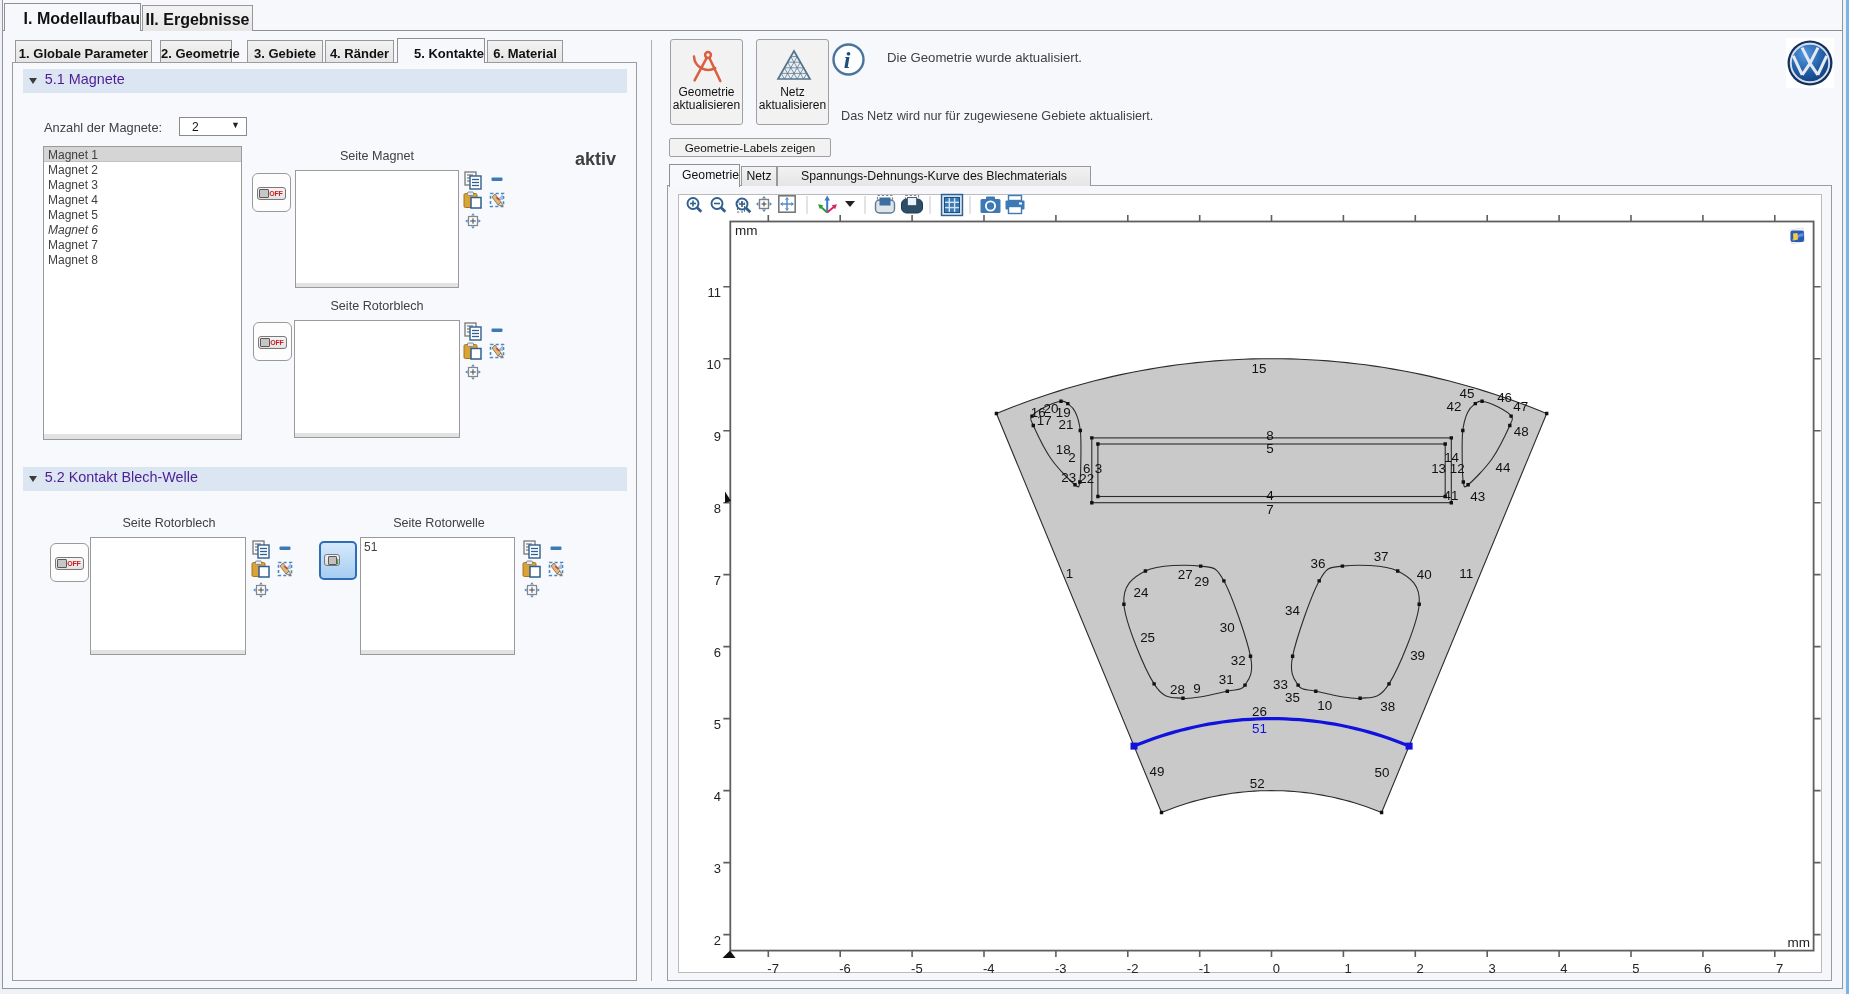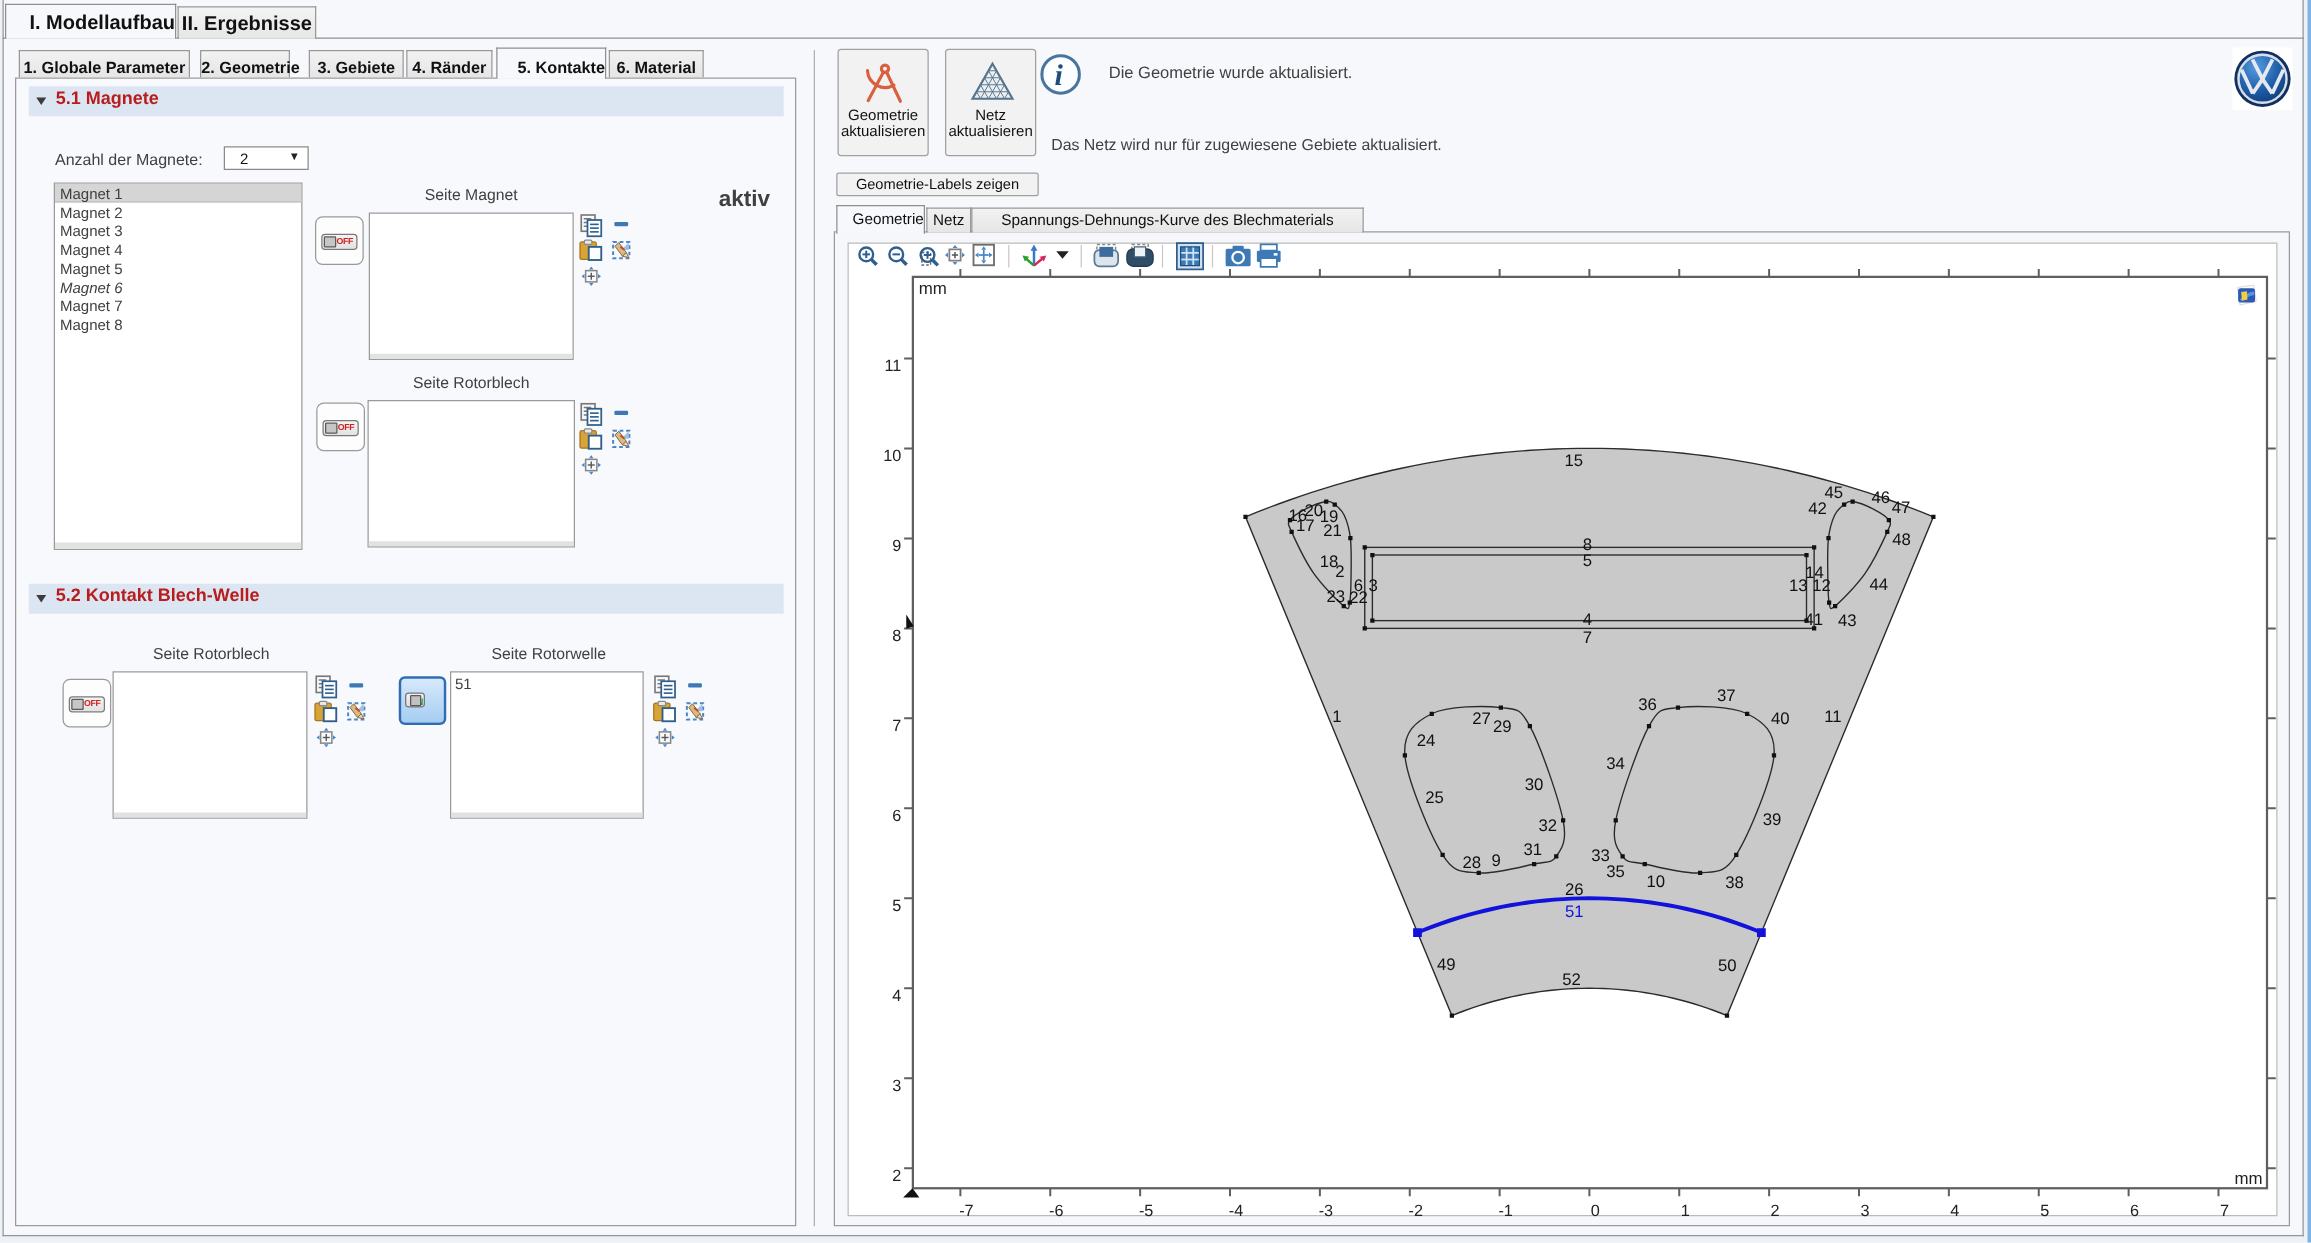--- a/index.html
+++ b/index.html
@@ -2,21 +2,21 @@
 <html><head><meta charset="utf-8"><style>
 *{margin:0;padding:0;box-sizing:border-box;}
 html,body{width:1849px;height:994px;background:#eef1f5;font-family:"Liberation Sans",sans-serif;overflow:hidden;}
 .abs{position:absolute;}
 #win{position:absolute;left:2px;top:0;width:1841px;height:989px;background:#f7f8fb;border:1px solid #8f969e;border-top:none;}
 .tab{position:absolute;border:1px solid #989898;border-bottom:none;background:linear-gradient(#f2f2f2,#e5e5e5);color:#111;text-align:center;white-space:nowrap;}
 .tabact{background:#f7f8fb !important;border-color:#8f8f8f;z-index:5;text-align:right;}
 .hline{position:absolute;background:#8f8f8f;height:1px;}
 .vline{position:absolute;background:#b0b0b0;width:1px;}
 .panel{position:absolute;border:1px solid #9a9aa0;background:#f8f9fc;}
-.hdr{position:absolute;background:#dce6f2;color:#b91c1c;font-size:13px;line-height:24px;font-weight:bold;}
+.hdr{position:absolute;background:#dce6f2;color:#4c1d95;font-size:13px;line-height:24px;}
 .lbl{position:absolute;font-size:12px;color:#404040;white-space:nowrap;}
 .box{position:absolute;background:#fff;border:1px solid #9a9a9a;}
 .boxstrip{position:absolute;background:#e2e2e2;}
 .btn{position:absolute;background:#f2f2f2;border:1px solid #a0a0a0;border-radius:3px;color:#111;}
 svg{position:absolute;overflow:visible;}
 </style></head><body>
 <div id="win"></div>
 <div class="abs" style="left:1846px;top:0;width:3px;height:994px;background:#7db4e8;"></div>
 <div class="hline" style="left:2px;top:30px;width:1841px;"></div>
 <div class="tab tabact" style="left:4px;top:3px;width:137px;height:28px;font-size:16px;font-weight:bold;line-height:30px;">I. Modellaufbau</div>

